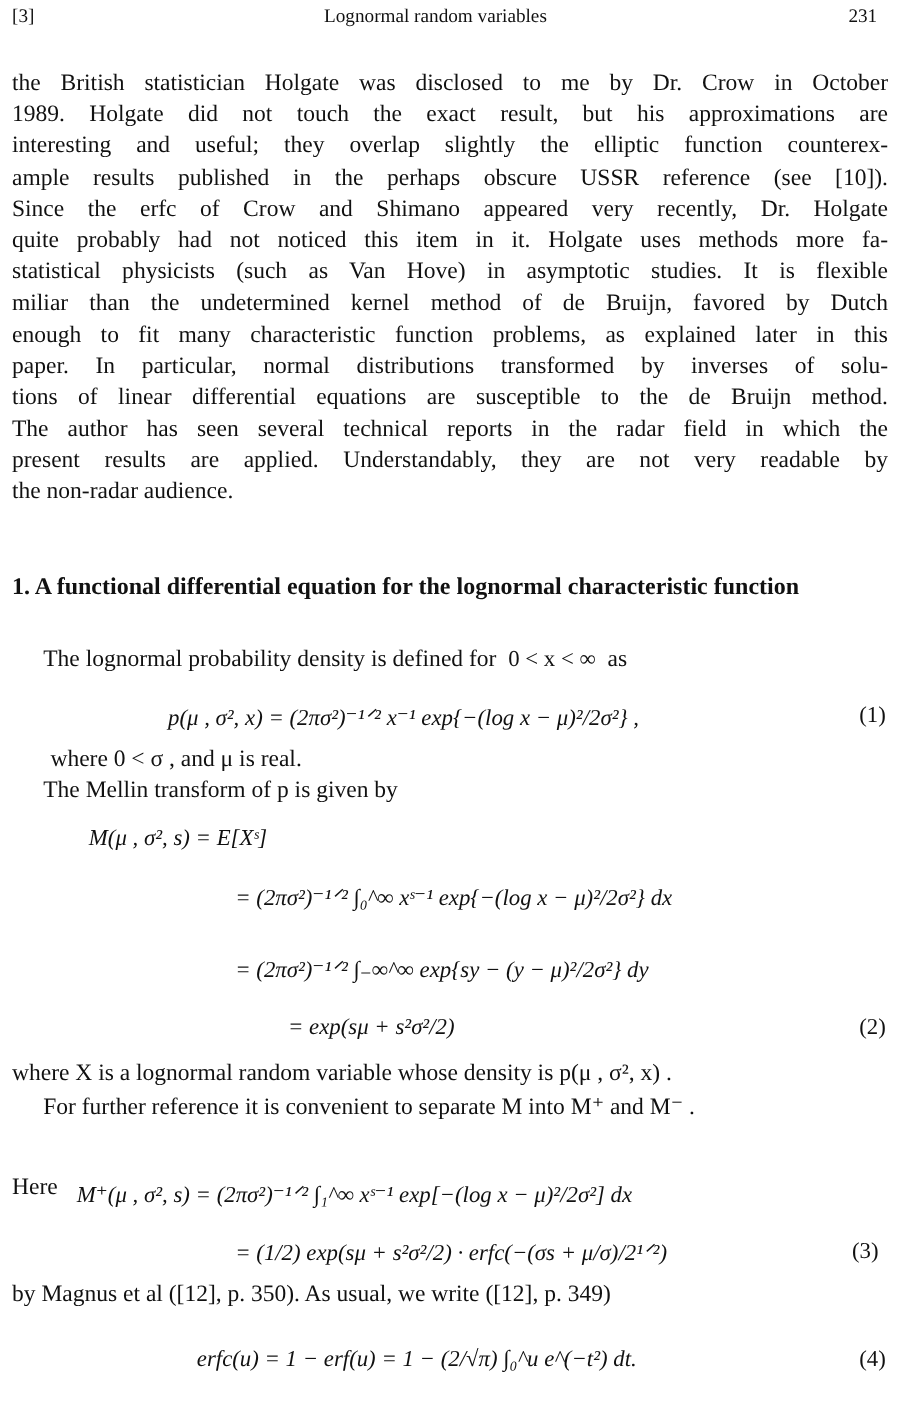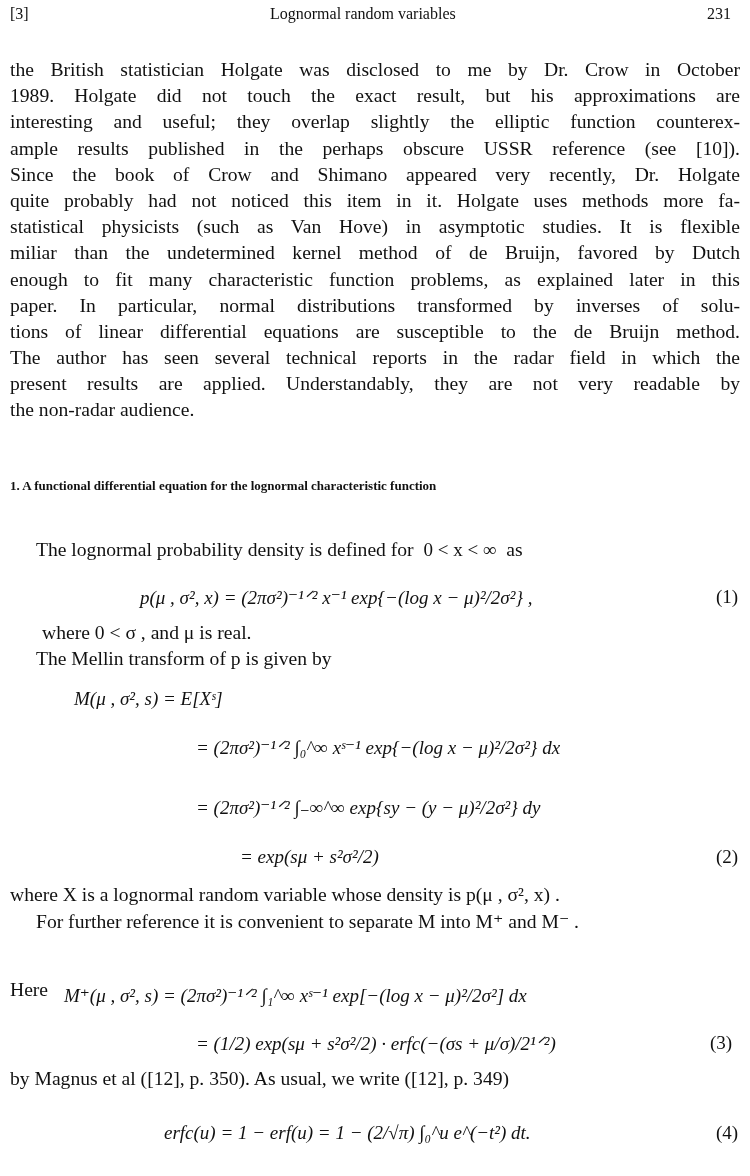--- a/index.html
+++ b/index.html
@@ -3,38 +3,38 @@
 <meta charset="utf-8">
 <style>
   html, body { margin:0; padding:0; background:#fff; }
   body { width:750px; height:1176px; position:relative; overflow:hidden; color:#111;
          font-family:"Liberation Serif", "DejaVu Serif", serif; }
   .abs { position:absolute; white-space:nowrap; }
   .hdr { top:5px; font-size:16px; }
   .para { position:absolute; left:10px; width:730px; font-size:19.6px; line-height:26.2px; }
   .line { display:block; text-align:justify; text-align-last:justify; height:26.2px; white-space:nowrap; }
   .line.last { text-align-last:left; }
-  .heading { font-weight:bold; font-size:13px; }
+  .heading { font-weight:bold; font-size:20px; }
   .txt { font-size:19.6px; }
   .m { font-style:italic; }
   .eq { font-size:19px; }
 </style>
 </head>
 <body>
 
 <div class="abs hdr" style="left:10px;">[3]</div>
 <div class="abs hdr" style="left:270px;">Lognormal random variables</div>
 <div class="abs hdr" style="left:707px;">231</div>
 
 <div class="para" style="top:57px;">
   <span class="line">the British statistician Holgate was disclosed to me by Dr. Crow in October</span>
   <span class="line">1989. Holgate did not touch the exact result, but his approximations are</span>
   <span class="line">interesting and useful; they overlap slightly the elliptic function counterex-</span>
   <span class="line">ample results published in the perhaps obscure USSR reference (see [10]).</span>
-  <span class="line">Since the book of Crow and Shimano appeared very recently, Dr. Holgate</span>
+  <span class="line">Since the erfc of Crow and Shimano appeared very recently, Dr. Holgate</span>
   <span class="line">quite probably had not noticed this item in it. Holgate uses methods more fa-</span>
   <span class="line">statistical physicists (such as Van Hove) in asymptotic studies. It is flexible</span>
   <span class="line">miliar than the undetermined kernel method of de Bruijn, favored by Dutch</span>
   <span class="line">enough to fit many characteristic function problems, as explained later in this</span>
   <span class="line">paper. In particular, normal distributions transformed by inverses of solu-</span>
   <span class="line">tions of linear differential equations are susceptible to the de Bruijn method.</span>
   <span class="line">The author has seen several technical reports in the radar field in which the</span>
   <span class="line">present results are applied. Understandably, they are not very readable by</span>
   <span class="line last">the non-radar audience.</span>
 </div>

